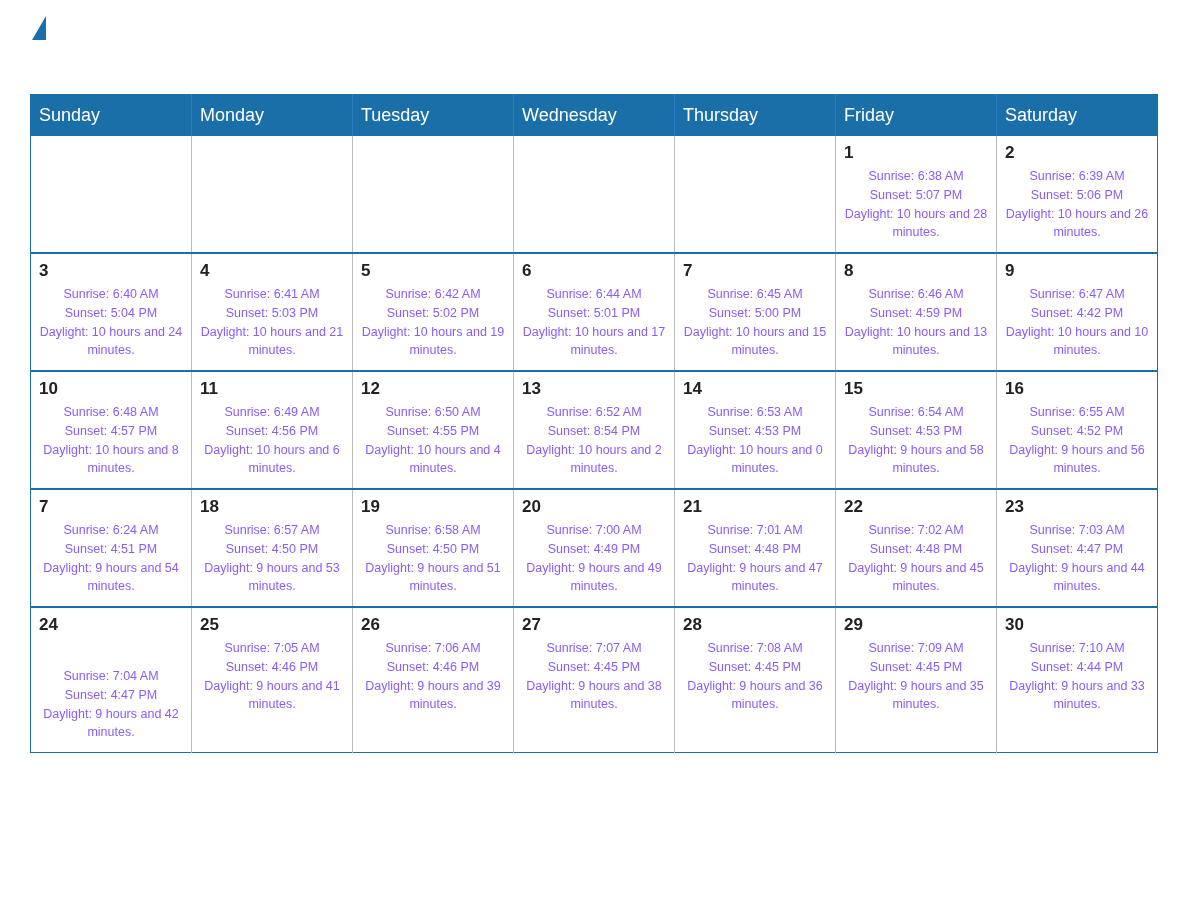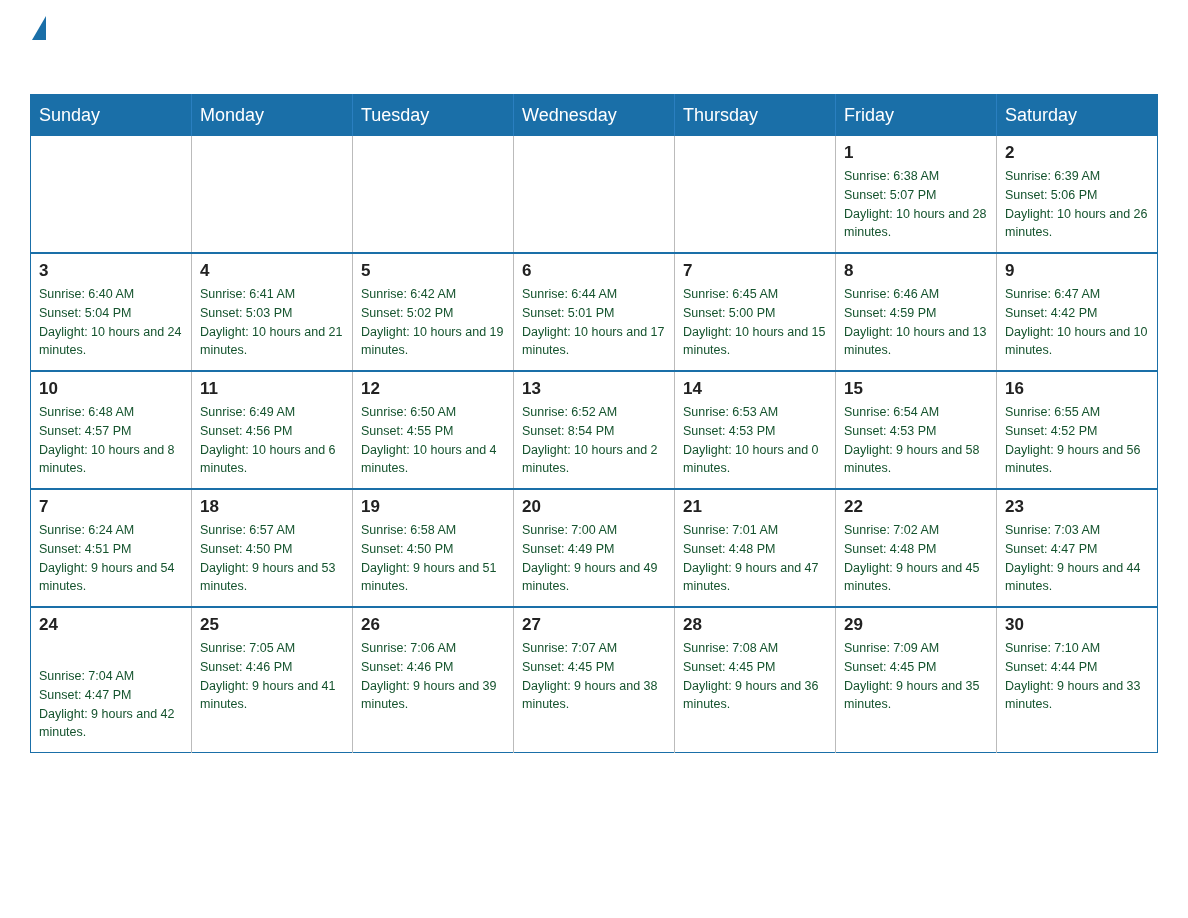--- a/index.html
+++ b/index.html
@@ -97,22 +97,23 @@
     }
     .day-number {
       font-size: 17px;
       font-weight: bold;
       color: #222;
       display: block;
       margin-bottom: 4px;
     }
     .day-info {
       font-size: 12.5px;
-      color: #14532d;
+      color: #8b5cf6;
       line-height: 1.5;
+      text-align: center;
     }
     .empty-cell {
       background: #fff;
     }
   </style>
 </head>
 <body>
 
 <div class="header">
   <div class="logo-wrapper">

